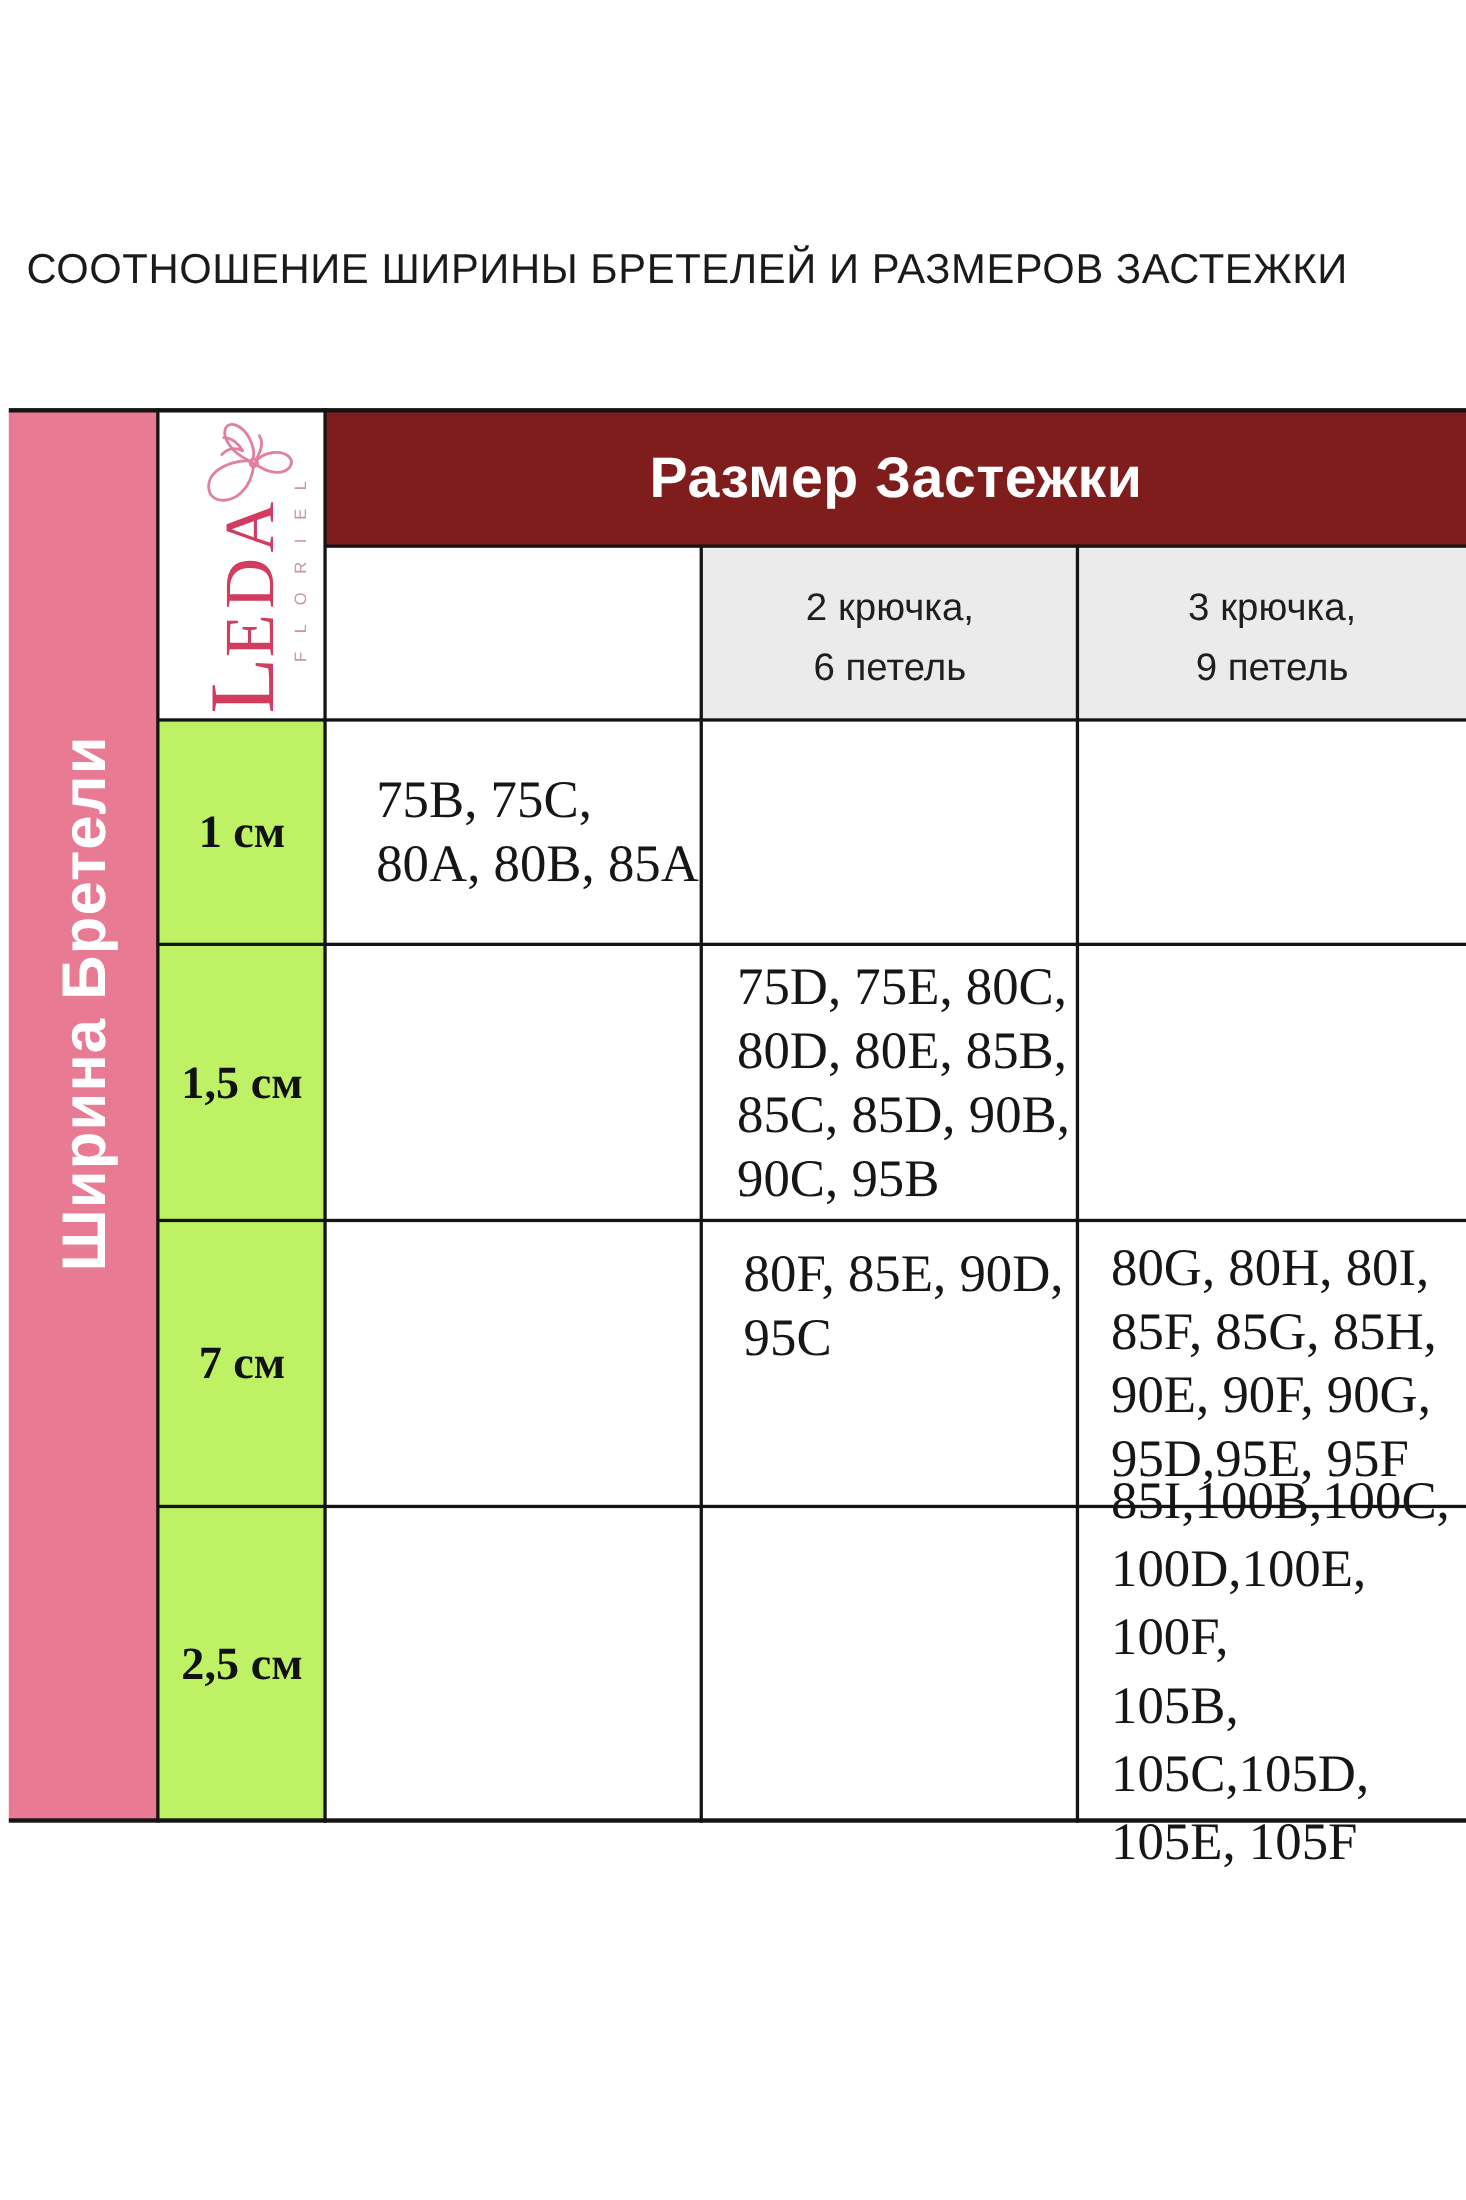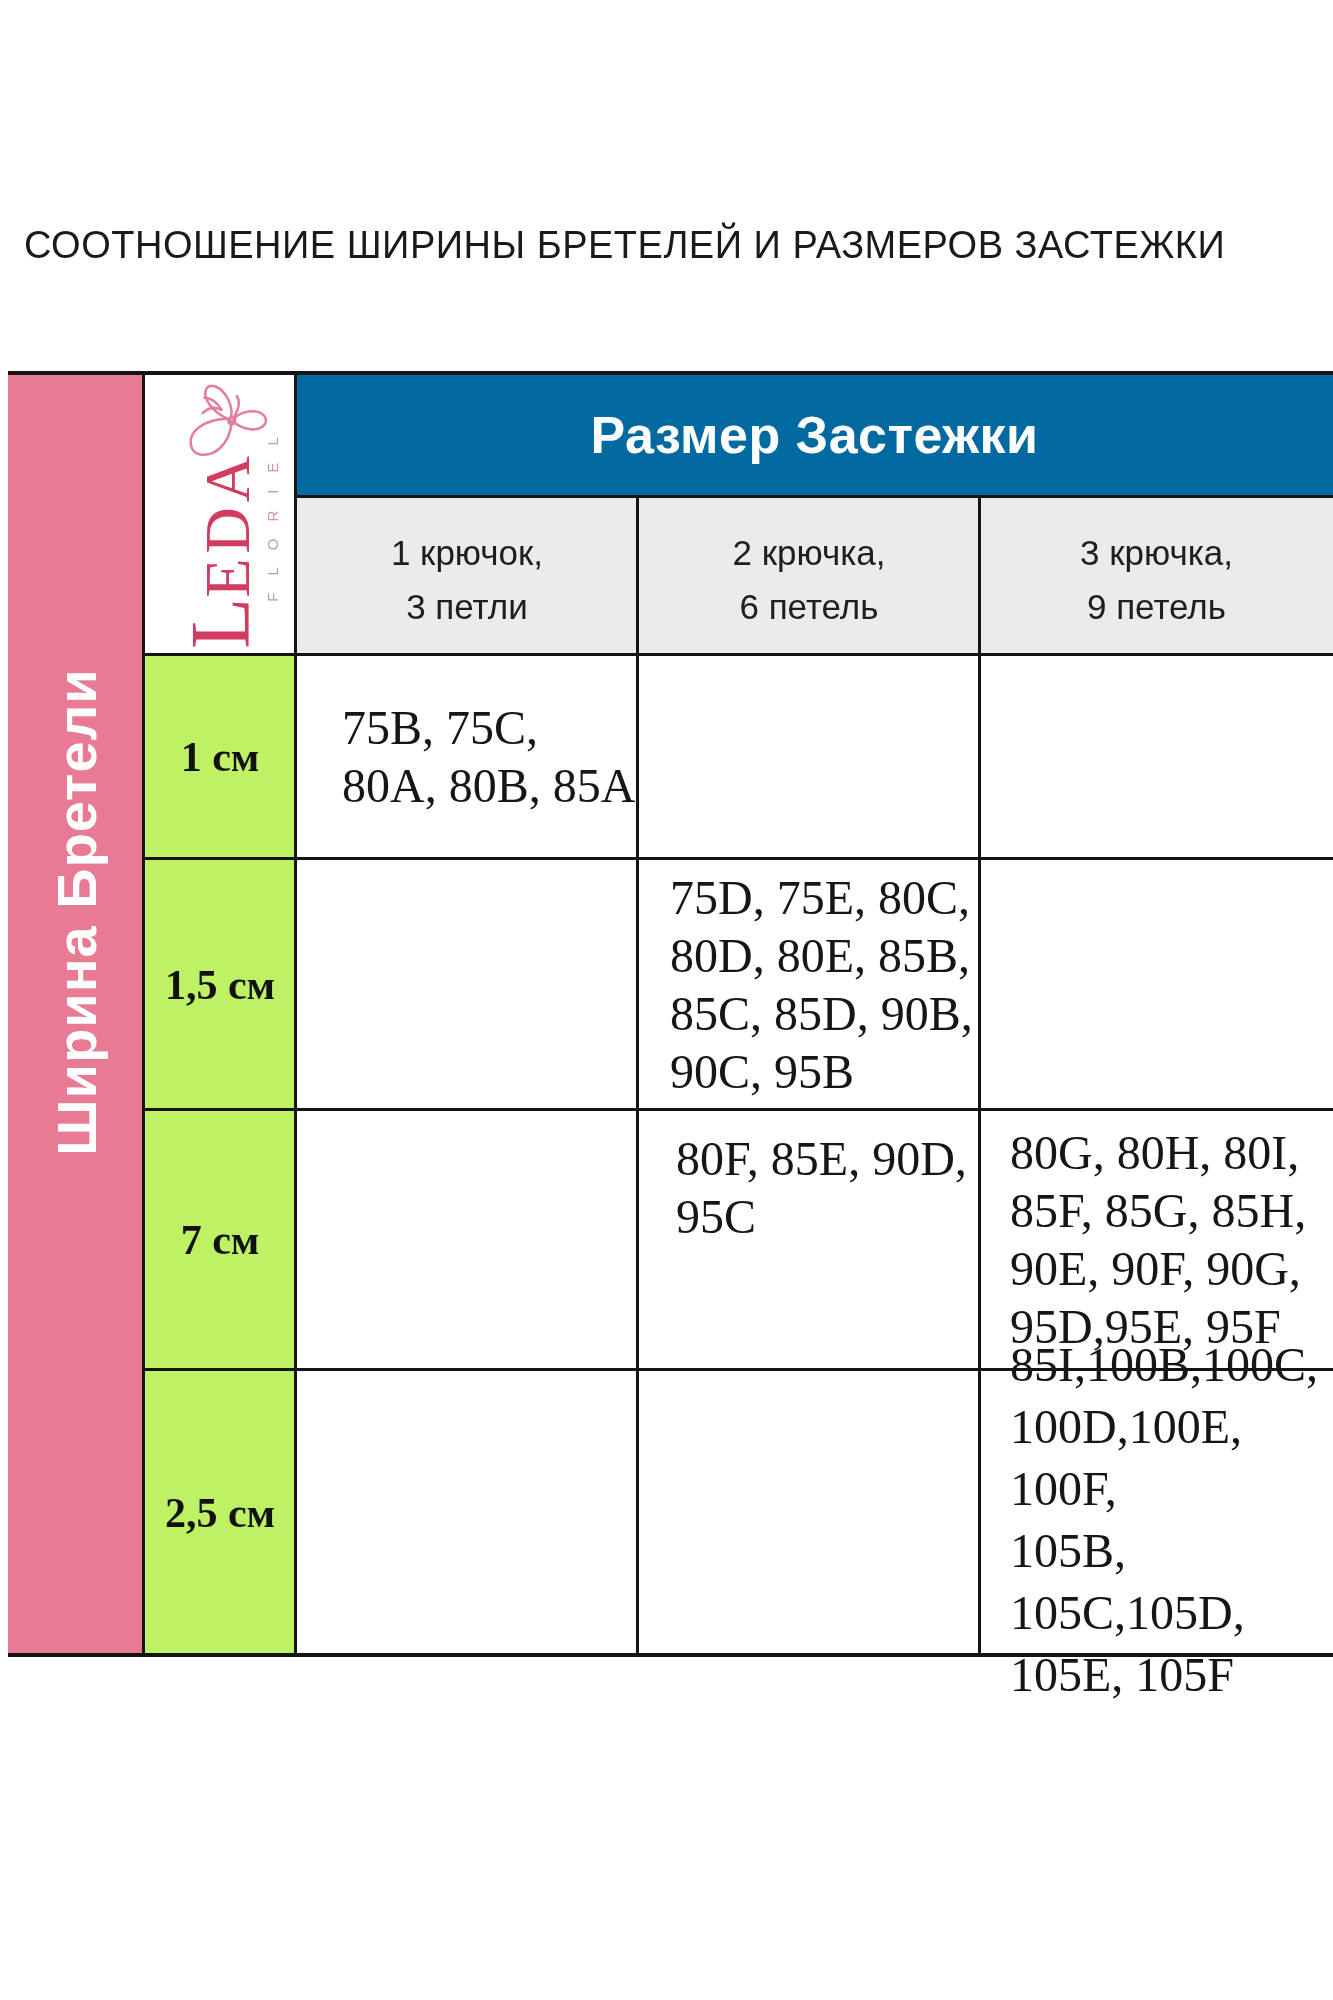--- a/index.html
+++ b/index.html
@@ -19,21 +19,21 @@
   .logo-rot{position:absolute;left:50%;top:50%;width:282px;height:152px;
             transform:translate(-50%,-50%) rotate(-90deg);
             display:flex;flex-direction:column;justify-content:center;align-items:center;}
   .logo-row{display:flex;align-items:baseline;}
   .logo-initial{font-family:"Liberation Serif",serif;font-size:84px;line-height:0.9;color:#d23c5e;}
   .logo-rest{font-family:"Liberation Serif",serif;font-size:64px;line-height:0.9;color:#d23c5e;letter-spacing:5px;}
   .logo-butterfly{margin-left:-10px;transform:translateY(26px);}
   .logo-sub{font-size:15px;letter-spacing:17px;color:#c996a6;margin-top:6px;padding-left:6px;white-space:nowrap;}
 
   
-  .pink-head{position:absolute;left:296px;top:373px;width:1037px;height:124px;background:#0369a1;
+  .pink-head{position:absolute;left:296px;top:373px;width:1037px;height:124px;background:#7f1d1d;
              display:flex;align-items:center;justify-content:center;}
   .pink-head span{font-weight:bold;font-size:52px;color:#ffffff;letter-spacing:0.5px;}
 
   
   .col-head{position:absolute;top:497px;height:158px;background:#ebebeb;
             display:flex;align-items:center;justify-content:center;text-align:center;}
   .col-head span{white-space:pre-line;font-size:35px;line-height:54px;color:#1e1e1e;padding-top:8px;}
   .ch1{left:296px;width:342px;}
   .ch2{left:638px;width:342px;}
   .ch3{left:980px;width:353px;}
@@ -109,24 +109,20 @@
         </svg>
       </div>
       <div class="logo-sub">FLORIEL</div>
     </div>
   </div>
 
   <div class="pink-head">
     <span>Размер Застежки</span>
   </div>
 
-  <div class="col-head ch1">
-    <span>1 крючок,
-3 петли</span>
-  </div>
   <div class="col-head ch2">
     <span>2 крючка,
 6 петель</span>
   </div>
   <div class="col-head ch3">
     <span>3 крючка,
 9 петель</span>
   </div>
 
   <div class="row-label rl1">

